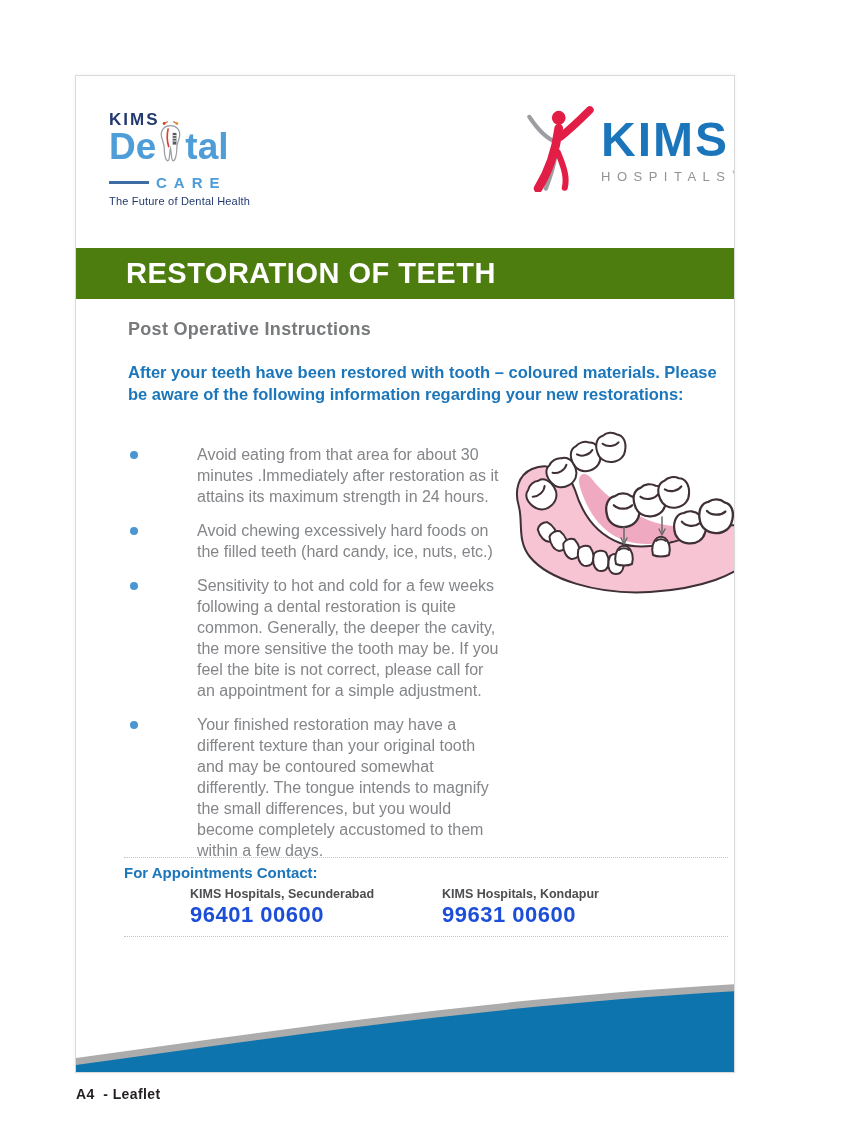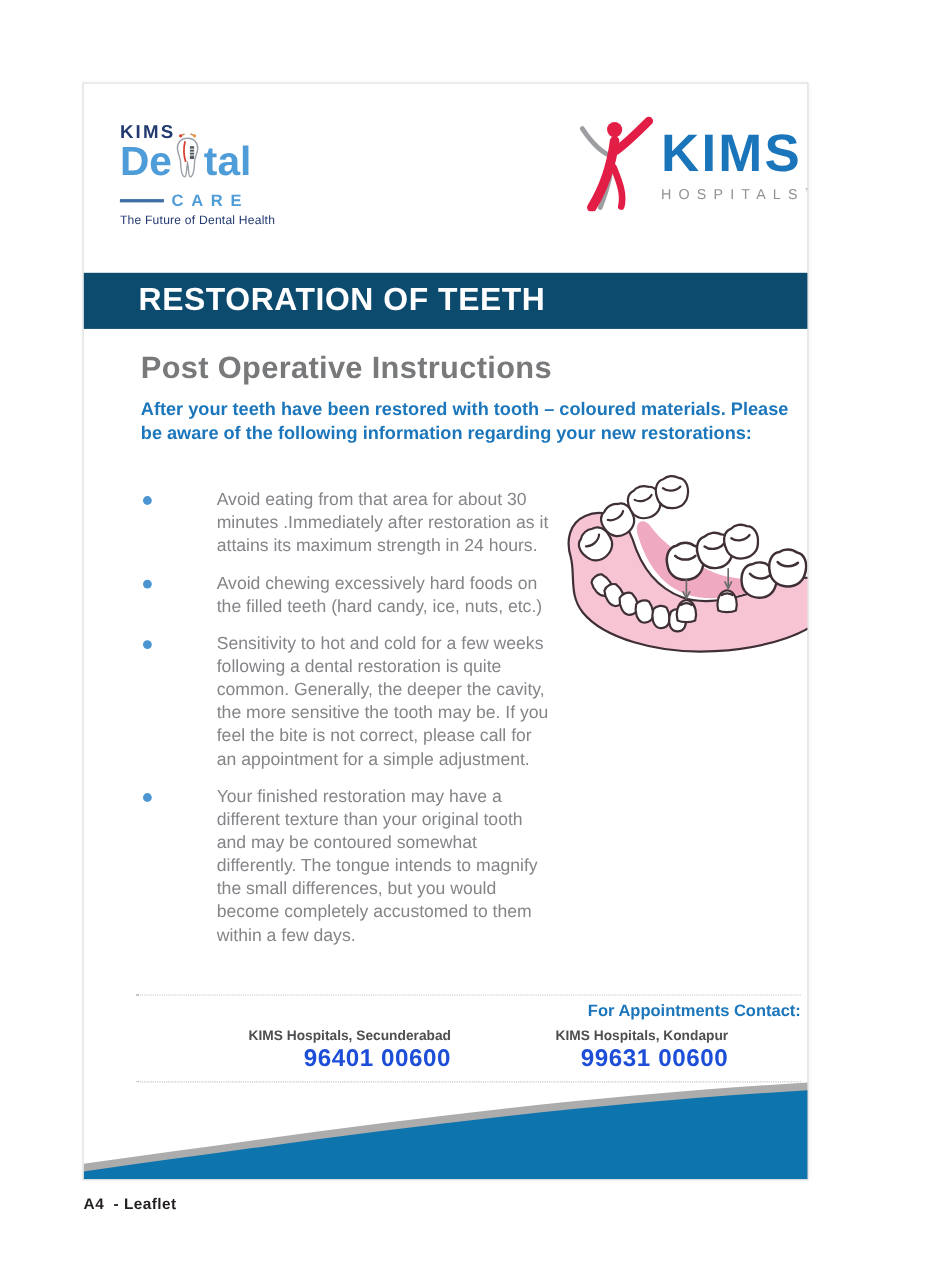--- a/index.html
+++ b/index.html
@@ -26,41 +26,41 @@
 
   
   .hosp-logo { position:absolute; left:443px; top:28px; display:flex; align-items:center; }
   .hosp-text { margin-left:6px; }
   .hosp-brand { font-size:48px; font-weight:bold; color:#1b75bb; letter-spacing:2px; line-height:1; }
   .hosp-sub { font-size:13px; color:#909295; letter-spacing:6.5px; margin-top:5px; }
   .hosp-sub sup { font-size:8px; letter-spacing:0; }
 
   
   .banner { position:absolute; left:0; top:172px; width:700px; height:51px;
-    background:#0c4a6e; display:flex; align-items:center; }
+    background:#4d7c0f; display:flex; align-items:center; }
   .banner-title { color:#ffffff; font-size:29px; font-weight:bold;
     letter-spacing:.5px; padding-left:50px; }
 
   
   .section-heading { position:absolute; left:52px; top:243px;
-    font-size:28px; font-weight:bold; color:#77797b; letter-spacing:.3px; }
+    font-size:18px; font-weight:bold; color:#77797b; letter-spacing:.3px; }
   .intro { position:absolute; left:52px; top:286px; width:592px;
     font-size:16.5px; font-weight:bold; color:#1b76bb; line-height:21.5px; }
   .bullets { position:absolute; left:52px; top:368px; width:372px; list-style:none; }
   .bullet { display:flex; margin-bottom:13px;gap:46px; }
   .dot { flex:0 0 8px; width:8px; height:8px; border-radius:50%;
     background:#4b96d2; margin:7px 13px 0 2px; }
   .btext { font-size:16px; color:#838588; line-height:21px; width:330px; }
 
   .illustration { position:absolute; left:428px; top:353px; width:262px; height:178px; }
 
   
-  .appointments { position:absolute; left:48px; top:828px; width:604px;
+  .appointments { position:absolute; left:48px; top:781px; width:604px;
     border-top:1px dotted #c3c4c6; border-bottom:1px dotted #c3c4c6;
-    padding:6px 0 8px 0; text-align:right; }
+    padding:6px 0 8px 0; text-align:left; }
   .appt-heading { font-size:15px; font-weight:bold; color:#1b76bb; }
   .appt-row { display:flex; justify-content:center; gap:32px; margin-top:6px; }
   .appt-col { min-width:220px; }
   .appt-name { font-size:12.5px; font-weight:bold; color:#4d4e50; }
   .appt-phone { font-size:22px; font-weight:bold; color:#1d4ed8; letter-spacing:.5px; margin-top:1px; }
 
   
   .wave { position:absolute; left:0; bottom:0; width:700px; height:98px; display:block; }
 
   

